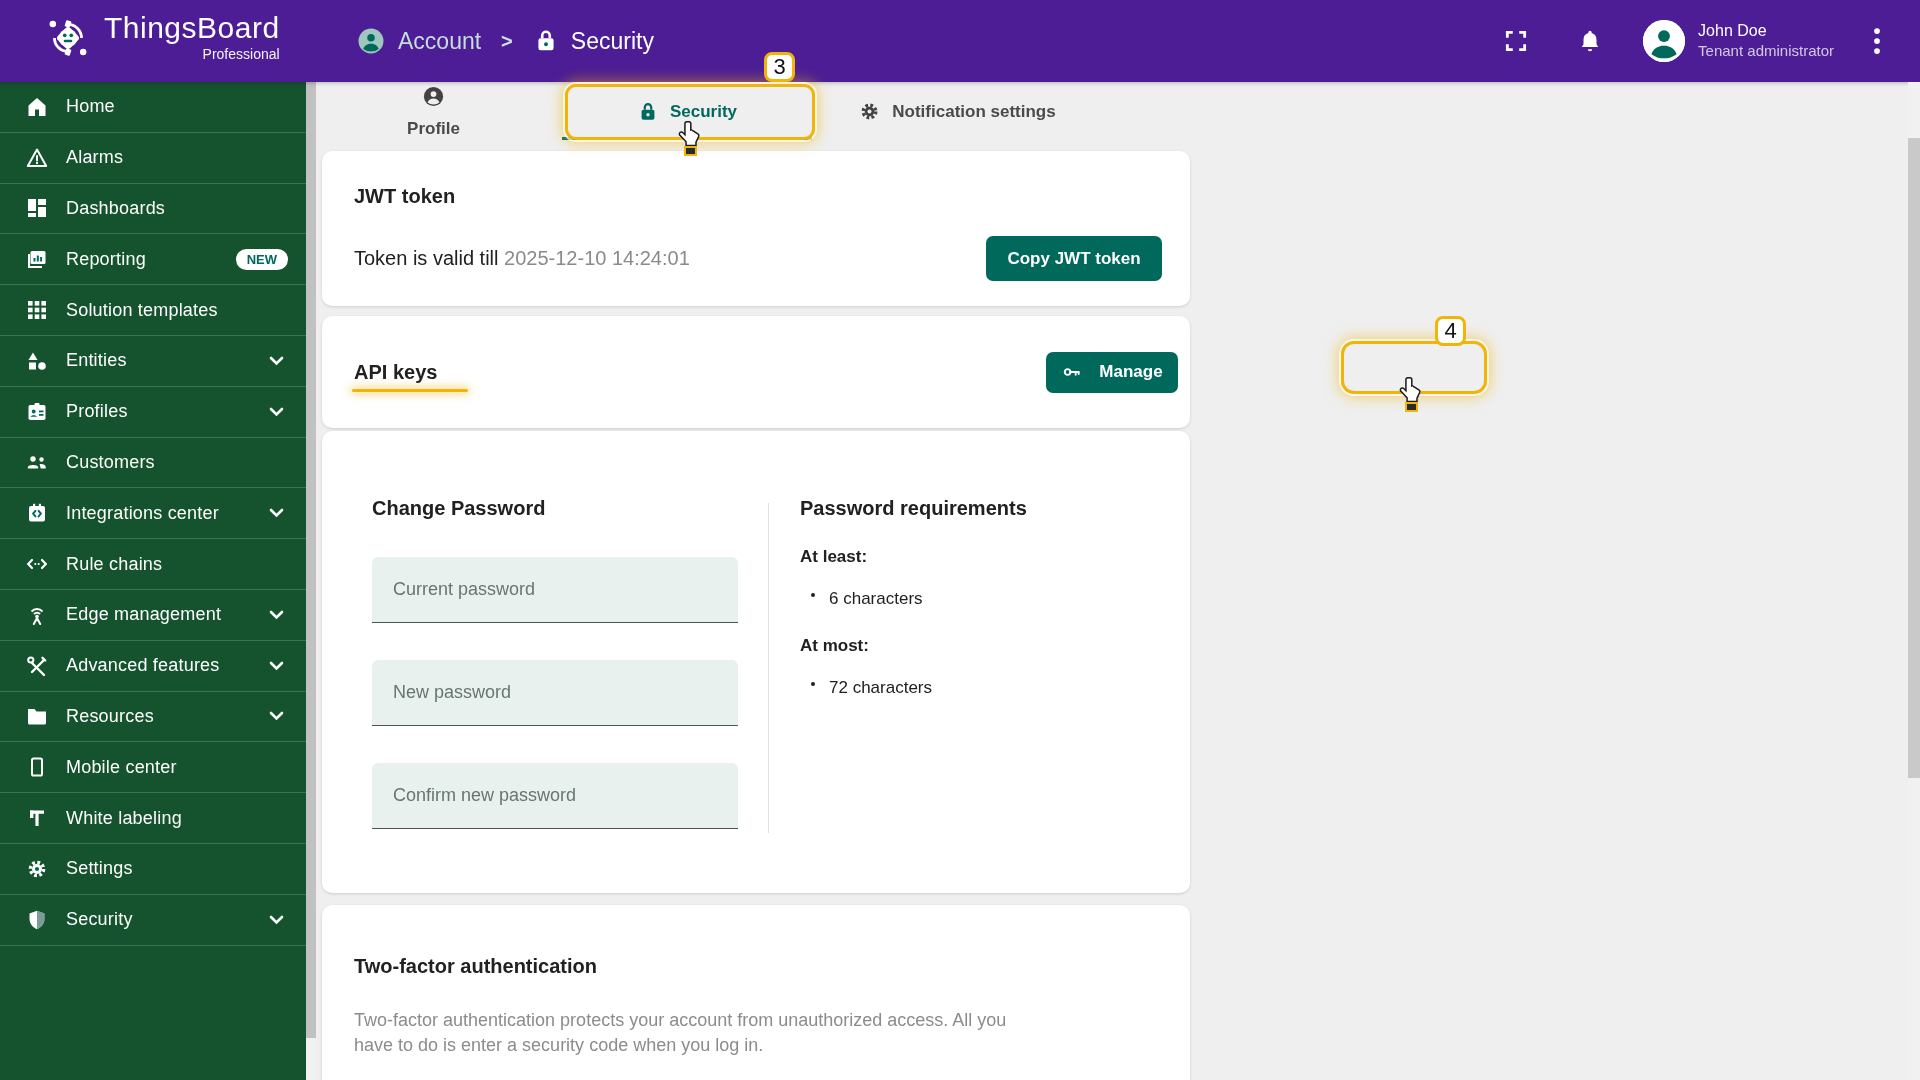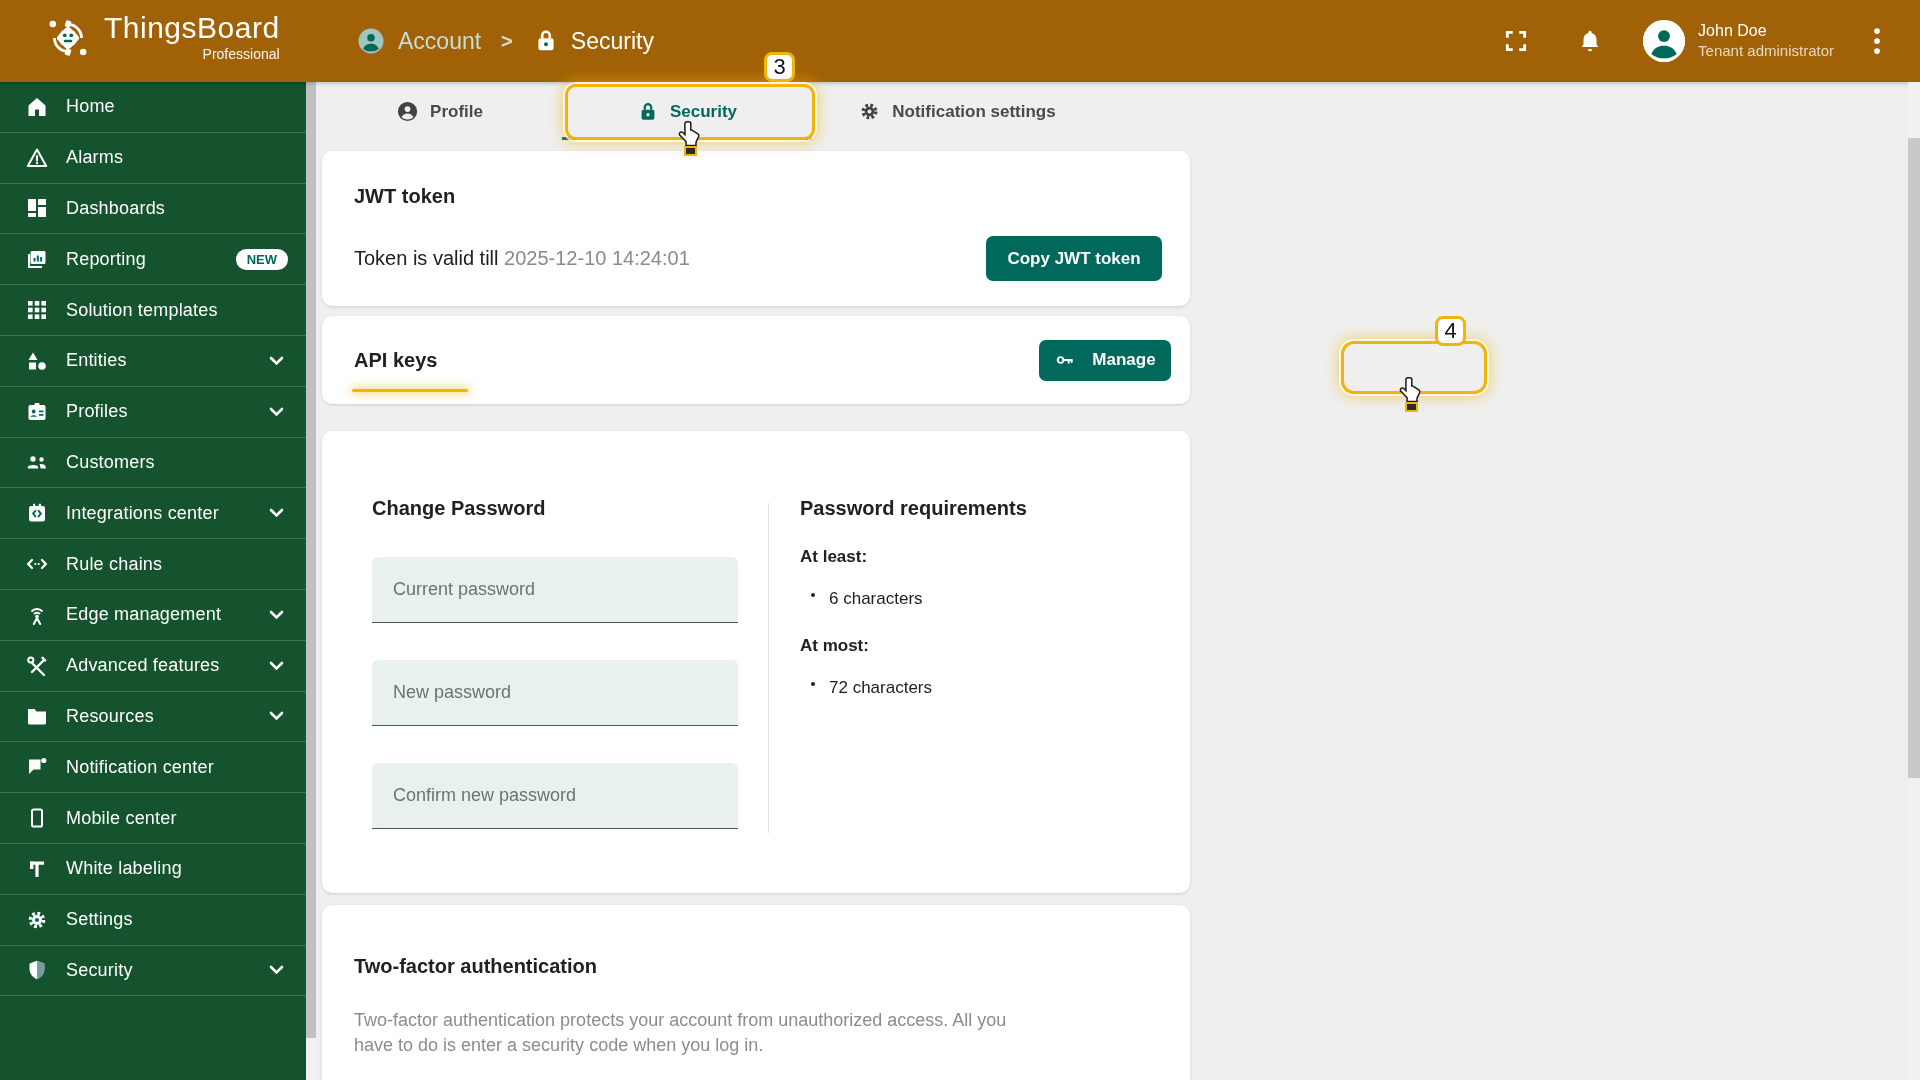--- a/index.html
+++ b/index.html
@@ -1,21 +1,21 @@
 <!DOCTYPE html>
 <html><head>
 <meta charset="utf-8">
 <style>
   * { margin:0; padding:0; box-sizing:border-box; }
   html,body { width:1920px; height:1080px; overflow:hidden;
     font-family:"Liberation Sans", sans-serif; background:#efefef; }
 
   
   .topbar { position:absolute; left:0; top:0; width:1920px; height:82px;
-    background:#a16207; color:#fff; z-index:30; box-shadow:0 1px 4px rgba(0,0,0,.25); }
+    background:#4c1d95; color:#fff; z-index:30; box-shadow:0 1px 4px rgba(0,0,0,.25); }
   .logo { position:absolute; left:42px; top:10px; display:flex; align-items:flex-start; }
   .logo-mark { width:52px; height:52px; margin-right:10px; margin-top:2px; }
   .logo-text { display:flex; flex-direction:column; align-items:flex-end; }
   .logo-title { font-size:30px; font-weight:400; letter-spacing:.5px; line-height:36px; }
   .logo-sub { font-size:14px; font-weight:400; opacity:.95; line-height:16px; }
 
   .breadcrumb { position:absolute; left:356px; top:0; height:82px; display:flex; align-items:center; }
   .crumb { display:flex; align-items:center; gap:12px; }
   .crumb-label { font-size:23px; }
   .crumb.parent .crumb-label { color:#c6ded9; }
@@ -60,21 +60,21 @@
   .card-title { font-size:20px; font-weight:700; color:#212121; }
 
   .jwt-card { top:69px; height:155px; padding:34px 28px 0 32px; }
   .jwt-row { display:flex; align-items:center; justify-content:space-between; margin-top:28px; }
   .jwt-valid { font-size:20px; color:#212121; }
   .jwt-date { color:#8a8a8a; }
   .btn { background:#00695c; color:#fff; border:none; border-radius:7px; font-size:17px;
     font-weight:600; font-family:"Liberation Sans", sans-serif; cursor:pointer; }
   .btn-copy { width:176px; height:45px; }
 
-  .api-card { top:234px; height:88px; padding:0 19px 0 32px; display:flex; align-items:center;
+  .api-card { top:234px; height:112px; padding:0 12px 0 32px; display:flex; align-items:center;
     justify-content:space-between; }
   .btn-manage { width:132px; height:41px; display:flex; align-items:center; justify-content:center; gap:16px; }
 
   .pwd-card { top:349px; height:462px; padding:66px 0 0 0; }
   .pwd-cols { display:flex; }
   .pwd-left { width:446px; padding-left:50px; }
   .pwd-divider { width:1px; background:#e0e0e0; height:330px; margin-top:6px; }
   .pwd-right { padding-left:31px; }
   .pwd-field { display:block; width:366px; height:66px; margin-top:37px; background:#e9f1ef;
     border:none; border-bottom:1px solid #4d5553; border-radius:6px 6px 0 0;
@@ -382,29 +382,20 @@
         </svg>
       </span>
     <span class="s-label">Resources</span>
     <span class="s-chevron">
       <svg width="15" height="10" viewBox="0 0 15 10" fill="none" stroke="#fff" stroke-width="2.6" stroke-linecap="round">
           <polyline points="2,2 7.5,7.5 13,2"></polyline>
         </svg>
       </span>
   </div>
 
-  <div class="s-item">
-    <span class="s-icon">
-      <svg width="24" height="24" viewBox="0 0 24 24" fill="#fff">
-          <path d="M4 4.5h11.5v10H8.5l-4.5 4.5z"></path>
-          <circle cx="18.8" cy="5.5" r="2.6"></circle>
-        </svg>
-      </span>
-    <span class="s-label">Notification center</span>
-  </div>
 
   <div class="s-item">
     <span class="s-icon">
       <svg width="24" height="24" viewBox="0 0 24 24" fill="none" stroke="#fff" stroke-width="2">
           <rect x="7" y="3.5" width="10" height="17" rx="1.6"></rect>
         </svg>
       </span>
     <span class="s-label">Mobile center</span>
   </div>
 
@@ -446,21 +437,21 @@
   </div>
 </div>
 
 <div class="side-scroll">
     <div class="thumb"></div>
   </div>
 
 <div class="content">
 
   <div class="tabs">
-    <div class="tab" style="left:6px;width:235px;">
+    <div class="tab" style="left:0;width:235px;flex-direction:column;">
       <span class="t-icon">
         <svg width="23" height="23" viewBox="0 0 24 24">
             <circle cx="12" cy="12" r="10" fill="#424242"></circle>
             <circle cx="12" cy="9.4" r="3" fill="#efefef"></circle>
             <path d="M5.8 18.3c.9-2.9 3.5-4.2 6.2-4.2s5.3 1.3 6.2 4.2a10 10 0 0 1-12.4 0z" fill="#efefef"></path>
           </svg>
         </span>
       <span>Profile</span>
     </div>
     <div class="tab active" style="left:241px;width:260px;">

